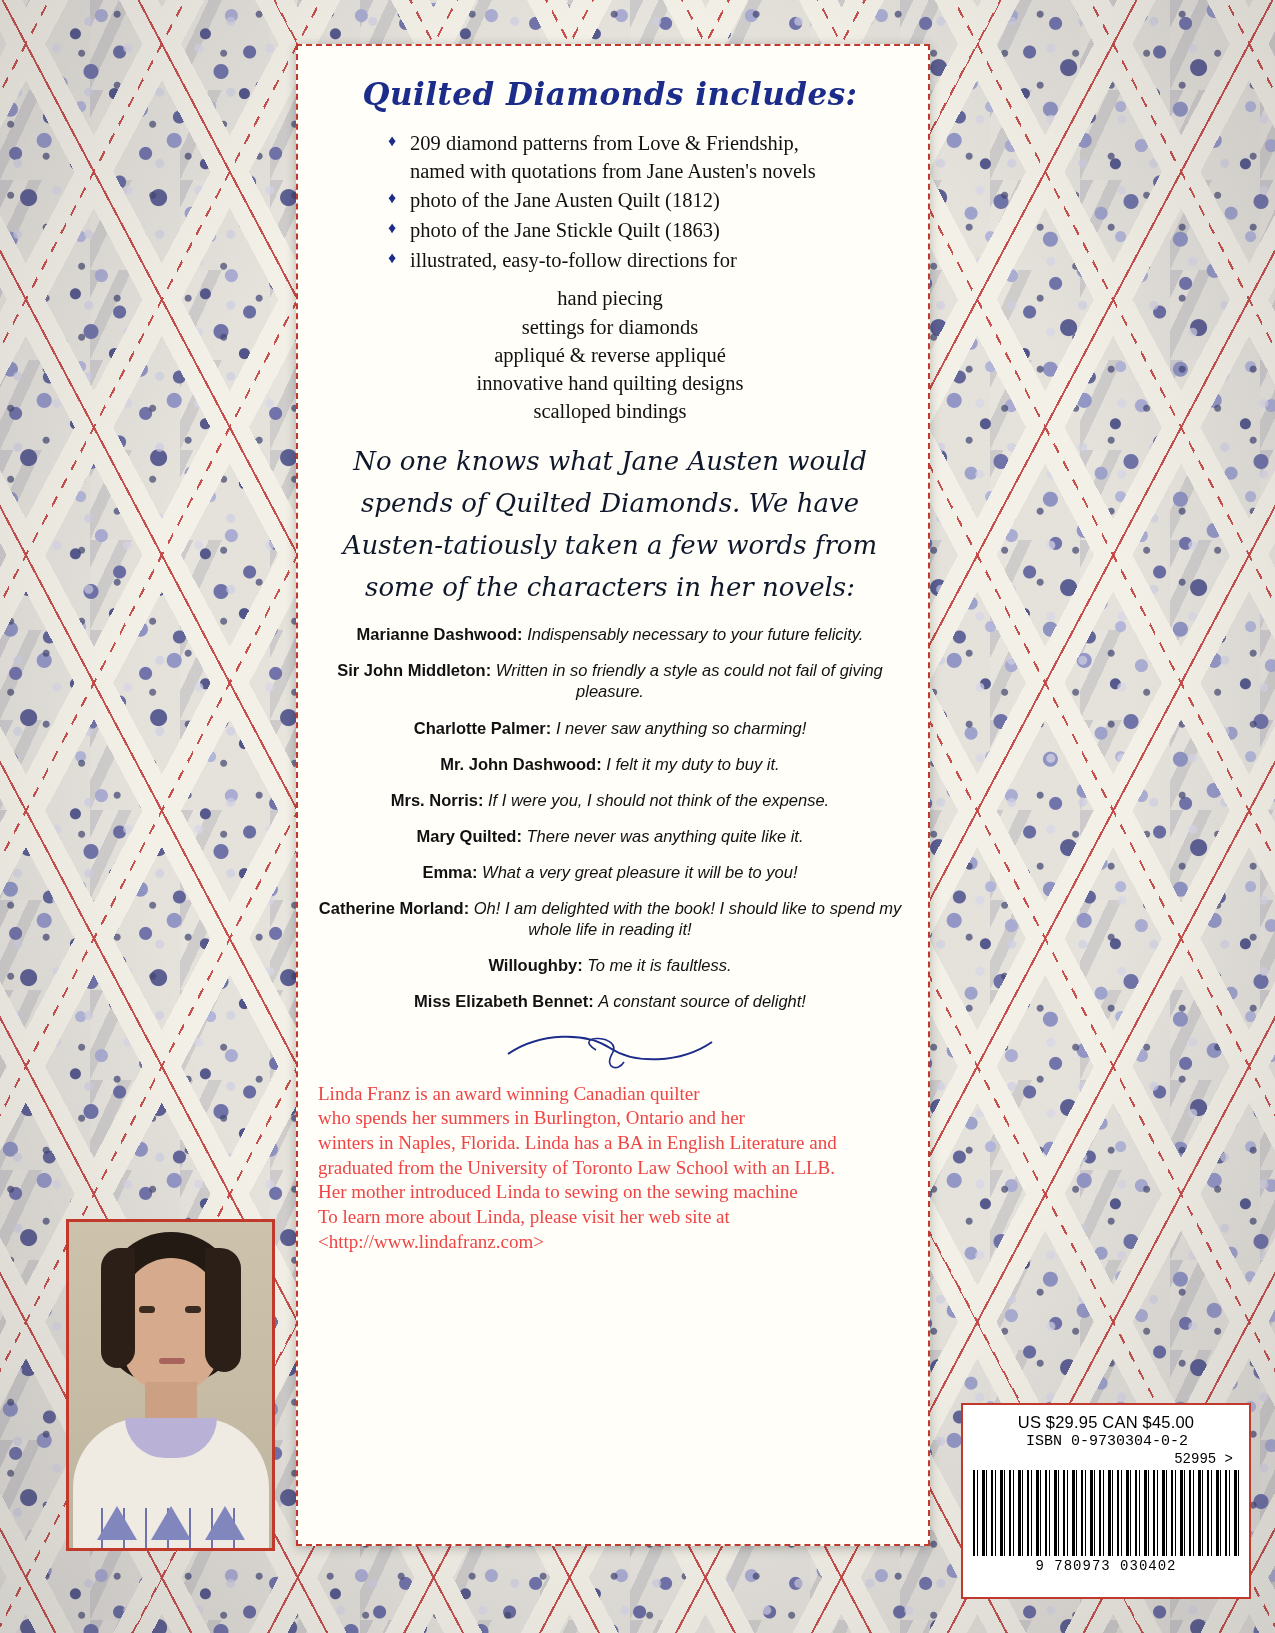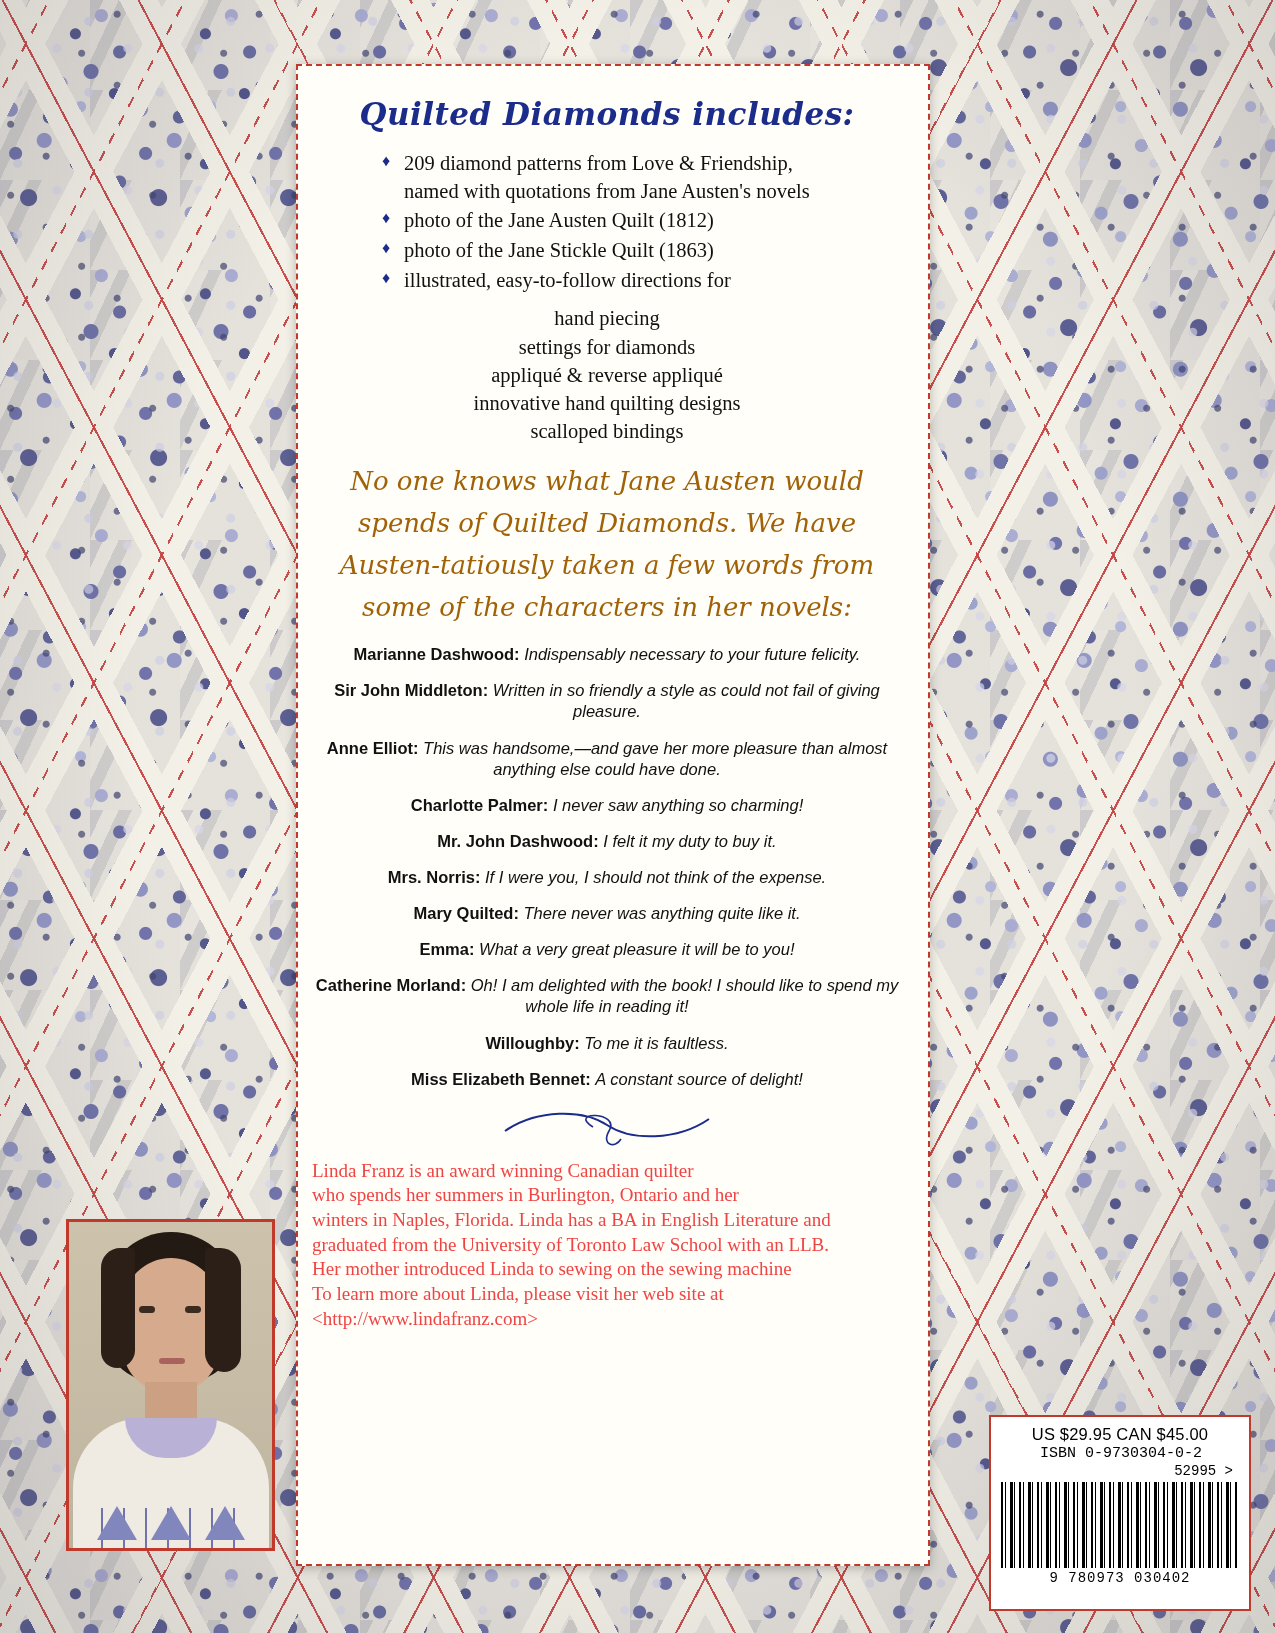--- a/index.html
+++ b/index.html
@@ -88,23 +88,22 @@
   #text-panel {
     position: absolute;
     left: 296px;
     top: 44px;
     width: 634px;
     height: 1502px;
     background: #fffef9;
     border: 2px dashed #c0392b;
     box-shadow: 0 2px 10px rgba(0,0,0,.25);
     box-sizing: border-box;
-    padding: 14px 26px 10px 14px;
+    padding: 14px 26px 10px 20px;
     overflow: hidden;
-    margin-top: 20px;
   }
 
   .script-title {
     font-family: "DejaVu Serif", serif;
     font-style: italic;
     font-weight: bold;
     color: #1b2c8a;
     font-size: 31px;
     text-align: center;
     letter-spacing: .5px;
@@ -144,21 +143,21 @@
     text-align: center;
     font-family: "Liberation Serif", serif;
     font-size: 20.5px;
     color: #111;
     line-height: 1.38;
   }
 
   .quote-lead {
     font-family: "DejaVu Serif", serif;
     font-style: italic;
-    color: #a16207;
+    color: #0f172a;
     font-size: 26px;
     text-align: center;
     line-height: 1.62;
     margin: 14px 6px 16px 6px;
   }
 
   .quotes {
     margin: 0;
     padding: 0;
     list-style: none;
@@ -257,22 +256,22 @@
     border-bottom: 34px solid #8186bd;
   }
   .photo-tri.t1 { left: 28px; }
   .photo-tri.t2 { left: 82px; }
   .photo-tri.t3 { left: 136px; }
 
   
   #barcode-block {
     position: absolute;
     right: 24px;
-    bottom: 22px;
-    width: 262px;
+    bottom: 34px;
+    width: 290px;
     height: 196px;
     background: #ffffff;
     border: 2px solid #c0392b;
     box-sizing: border-box;
     padding: 8px 10px 6px 10px;
     font-family: "Liberation Sans", sans-serif;
   }
   .price-line {
     text-align: center;
     font-size: 16.5px;
@@ -362,24 +361,20 @@
   </div>
 
   <ul class="quotes">
     <li>
       <span class="speaker">Marianne Dashwood:</span>
       <span class="saying">Indispensably necessary to your future felicity.</span>
     </li>
     <li>
       <span class="speaker">Sir John Middleton:</span>
       <span class="saying">Written in so friendly a style as could not fail of giving pleasure.</span>
-    </li>
-    <li>
-      <span class="speaker">Anne Elliot:</span>
-      <span class="saying">This was handsome,—and gave her more pleasure than almost anything else could have done.</span>
     </li>
     <li>
       <span class="speaker">Charlotte Palmer:</span>
       <span class="saying">I never saw anything so charming!</span>
     </li>
     <li>
       <span class="speaker">Mr. John Dashwood:</span>
       <span class="saying">I felt it my duty to buy it.</span>
     </li>
     <li>

